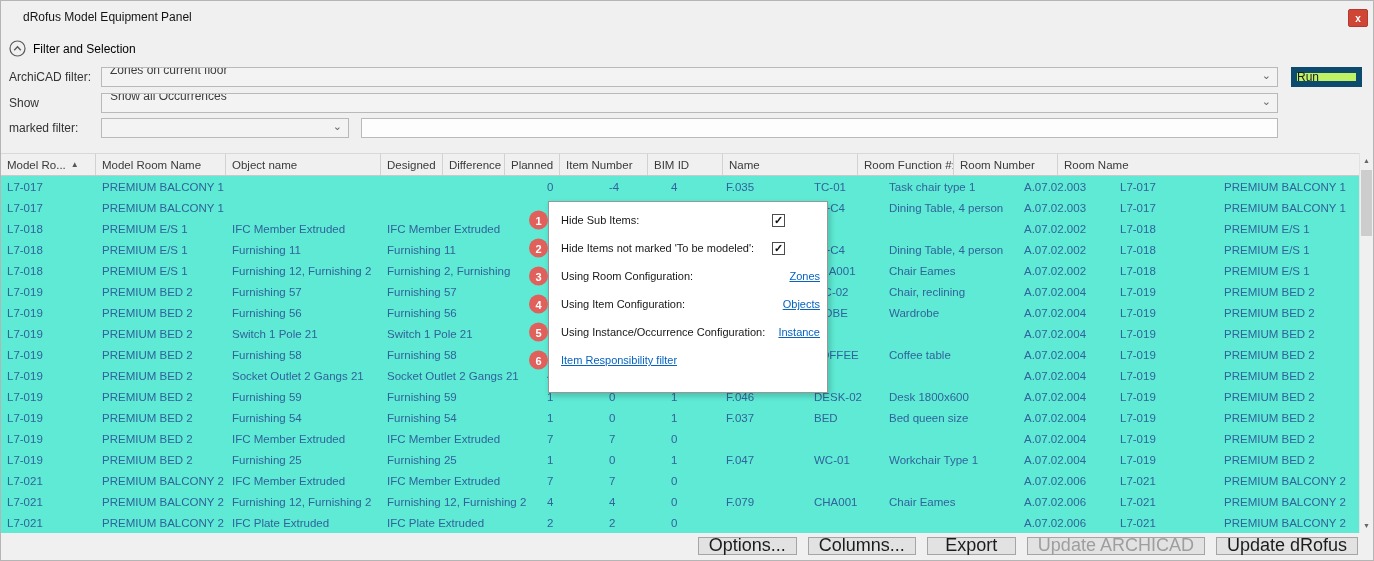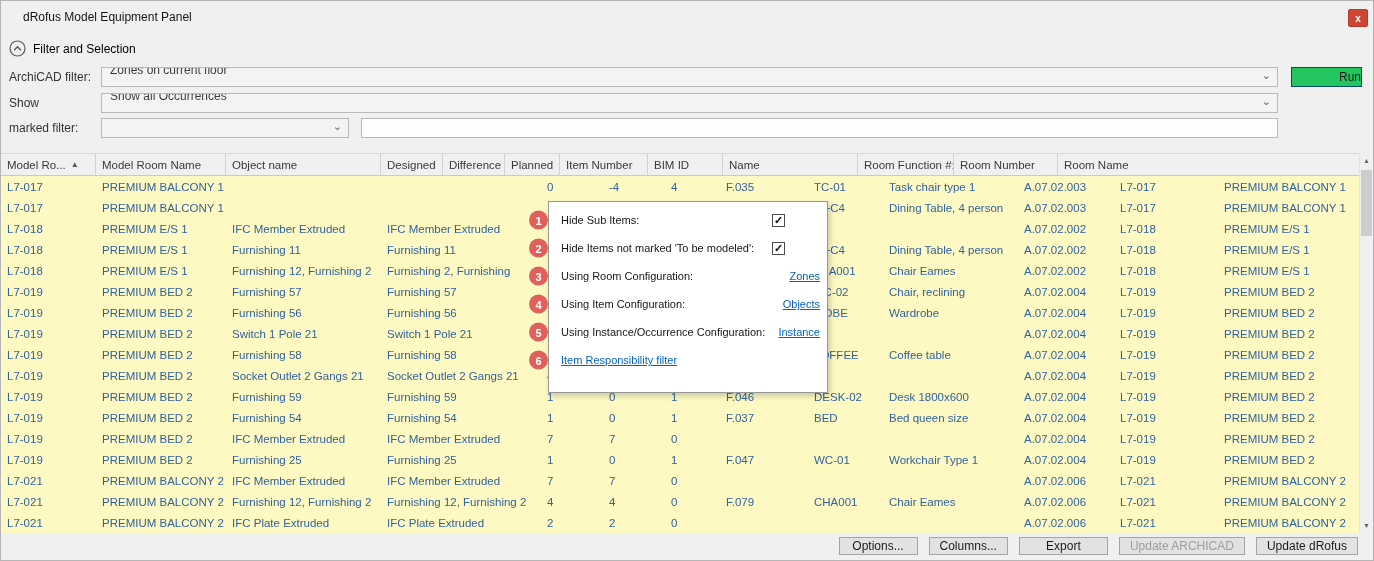--- a/index.html
+++ b/index.html
@@ -17,42 +17,42 @@
   
   .filter-header{position:absolute;top:39px;left:8px;display:flex;align-items:center;gap:7px;color:#000000;cursor:pointer}
   .flabel{position:absolute;left:8px;height:20px;line-height:20px;color:#333}
   .combo{position:absolute;height:20px;background:#f3f3f3;border:1px solid #b9b9b9;box-sizing:border-box;
     display:flex;align-items:center;padding:0 22px 15px 8px;color:#3d3d3d;white-space:nowrap;overflow:hidden;cursor:pointer}
   .combo .chev{position:absolute;right:6px;top:1px;color:#666;font-size:11px}
   .combo.archicad{left:100px;top:66px;width:1177px}
   .combo.show{left:100px;top:92px;width:1177px}
   .combo.drofus{left:100px;top:117px;width:248px}
   .dinput{position:absolute;left:360px;top:117px;width:917px;height:20px;background:#fdfdfd;border:1px solid #b9b9b9;box-sizing:border-box}
-  .runbtn{position:absolute;left:1290px;top:66px;width:71px;height:20px;background:#22c55e;border:1px solid #0c4a6e;
-    box-sizing:border-box;display:flex;align-items:center;justify-content:flex-end;color:#1c1c1c;font-size:12px;cursor:pointer}
-  
-  .tablewrap{position:absolute;top:152px;left:0;width:1360px;height:380px;background:#fef9c3;overflow:hidden}
+  .runbtn{position:absolute;left:1290px;top:66px;width:71px;height:20px;background:#bef264;border:6px solid #0c4a6e;
+    box-sizing:border-box;display:flex;align-items:center;justify-content:flex-start;color:#1c1c1c;font-size:12px;cursor:pointer}
+  
+  .tablewrap{position:absolute;top:152px;left:0;width:1360px;height:380px;background:#5eead4;overflow:hidden}
   .thead{display:flex;height:23px;background:#f0f0f0;border-top:1px solid #d8d8d8;border-bottom:1px solid #c9c9c9;box-sizing:border-box}
   .th{display:flex;align-items:center;padding:0 4px 0 6px;border-right:1px solid #d2d2d2;box-sizing:border-box;
     color:#3a3a3a;font-size:11.5px;white-space:nowrap;overflow:hidden;cursor:pointer}
   .sort{font-size:8px;color:#555;margin-left:5px}
   .tr{display:flex;height:21px;align-items:center;cursor:default}
   .td{padding-left:6px;box-sizing:border-box;color:#31639c;font-size:11.5px;white-space:nowrap;overflow:hidden;flex:none}
   .c0{width:95px;flex:none}.c1{width:130px;flex:none}.c2{width:155px;flex:none}.c3{width:160px;flex:none}
   .c4{width:62px;flex:none}.c5{width:62px;flex:none}.c6{width:55px;flex:none}.c7{width:88px;flex:none}
   .c8{width:75px;flex:none}.c9{width:135px;flex:none}.c10{width:96px;flex:none}.c11{width:104px;flex:none}
   .c12{flex:1 1 auto;border-right:none}
   
   .vscroll{position:absolute;top:152px;right:0;width:14px;height:380px;background:#f0f0f0;border-left:1px solid #e2e2e2;box-sizing:border-box}
   .varrow{position:absolute;left:0;width:13px;height:15px;display:flex;align-items:center;justify-content:center;font-size:7px;color:#666;cursor:pointer}
   .varrow.up{top:0}.varrow.down{bottom:0}
   .vthumb{position:absolute;left:1px;top:17px;width:11px;height:66px;background:#cdcdcd;cursor:pointer}
   
   .footer{position:absolute;left:0;right:0;bottom:0;height:29px;display:flex;justify-content:flex-end;align-items:center;gap:11px;padding-right:15px;box-sizing:border-box}
-  .btn{height:18px;background:#e2e2e2;border:1px solid #a5a5a5;box-sizing:border-box;color:#1c1c1c;font-size:12px;
+  .btn{height:18px;background:#e2e2e2;border:1px solid #a5a5a5;box-sizing:border-box;color:#1c1c1c;font-size:18px;
     display:flex;align-items:center;justify-content:center;padding:0 10px;cursor:pointer}
   .btn:nth-child(1){min-width:79px}.btn:nth-child(2){min-width:69px}.btn:nth-child(3){min-width:89px}
   .btn:nth-child(4){min-width:117px}.btn:nth-child(5){min-width:82px}
   .btn.disabled{color:#9e9e9e;cursor:default}
   
   .dialog{position:absolute;left:547px;top:200px;width:280px;height:192px;background:#fff;border:1px solid #979797;
     box-sizing:border-box;box-shadow:2px 3px 6px rgba(0,0,0,.2);padding-top:4px;z-index:10;font-size:11px;color:#171717}
   .drow{position:relative;height:28px;display:flex;align-items:center;padding:0 7px 0 12px}
   .dlabel{flex:1 1 auto;white-space:nowrap;overflow:hidden}
   .badge{position:absolute;left:-20px;top:50%;transform:translateY(-50%);width:19px;height:19px;border-radius:50%;

